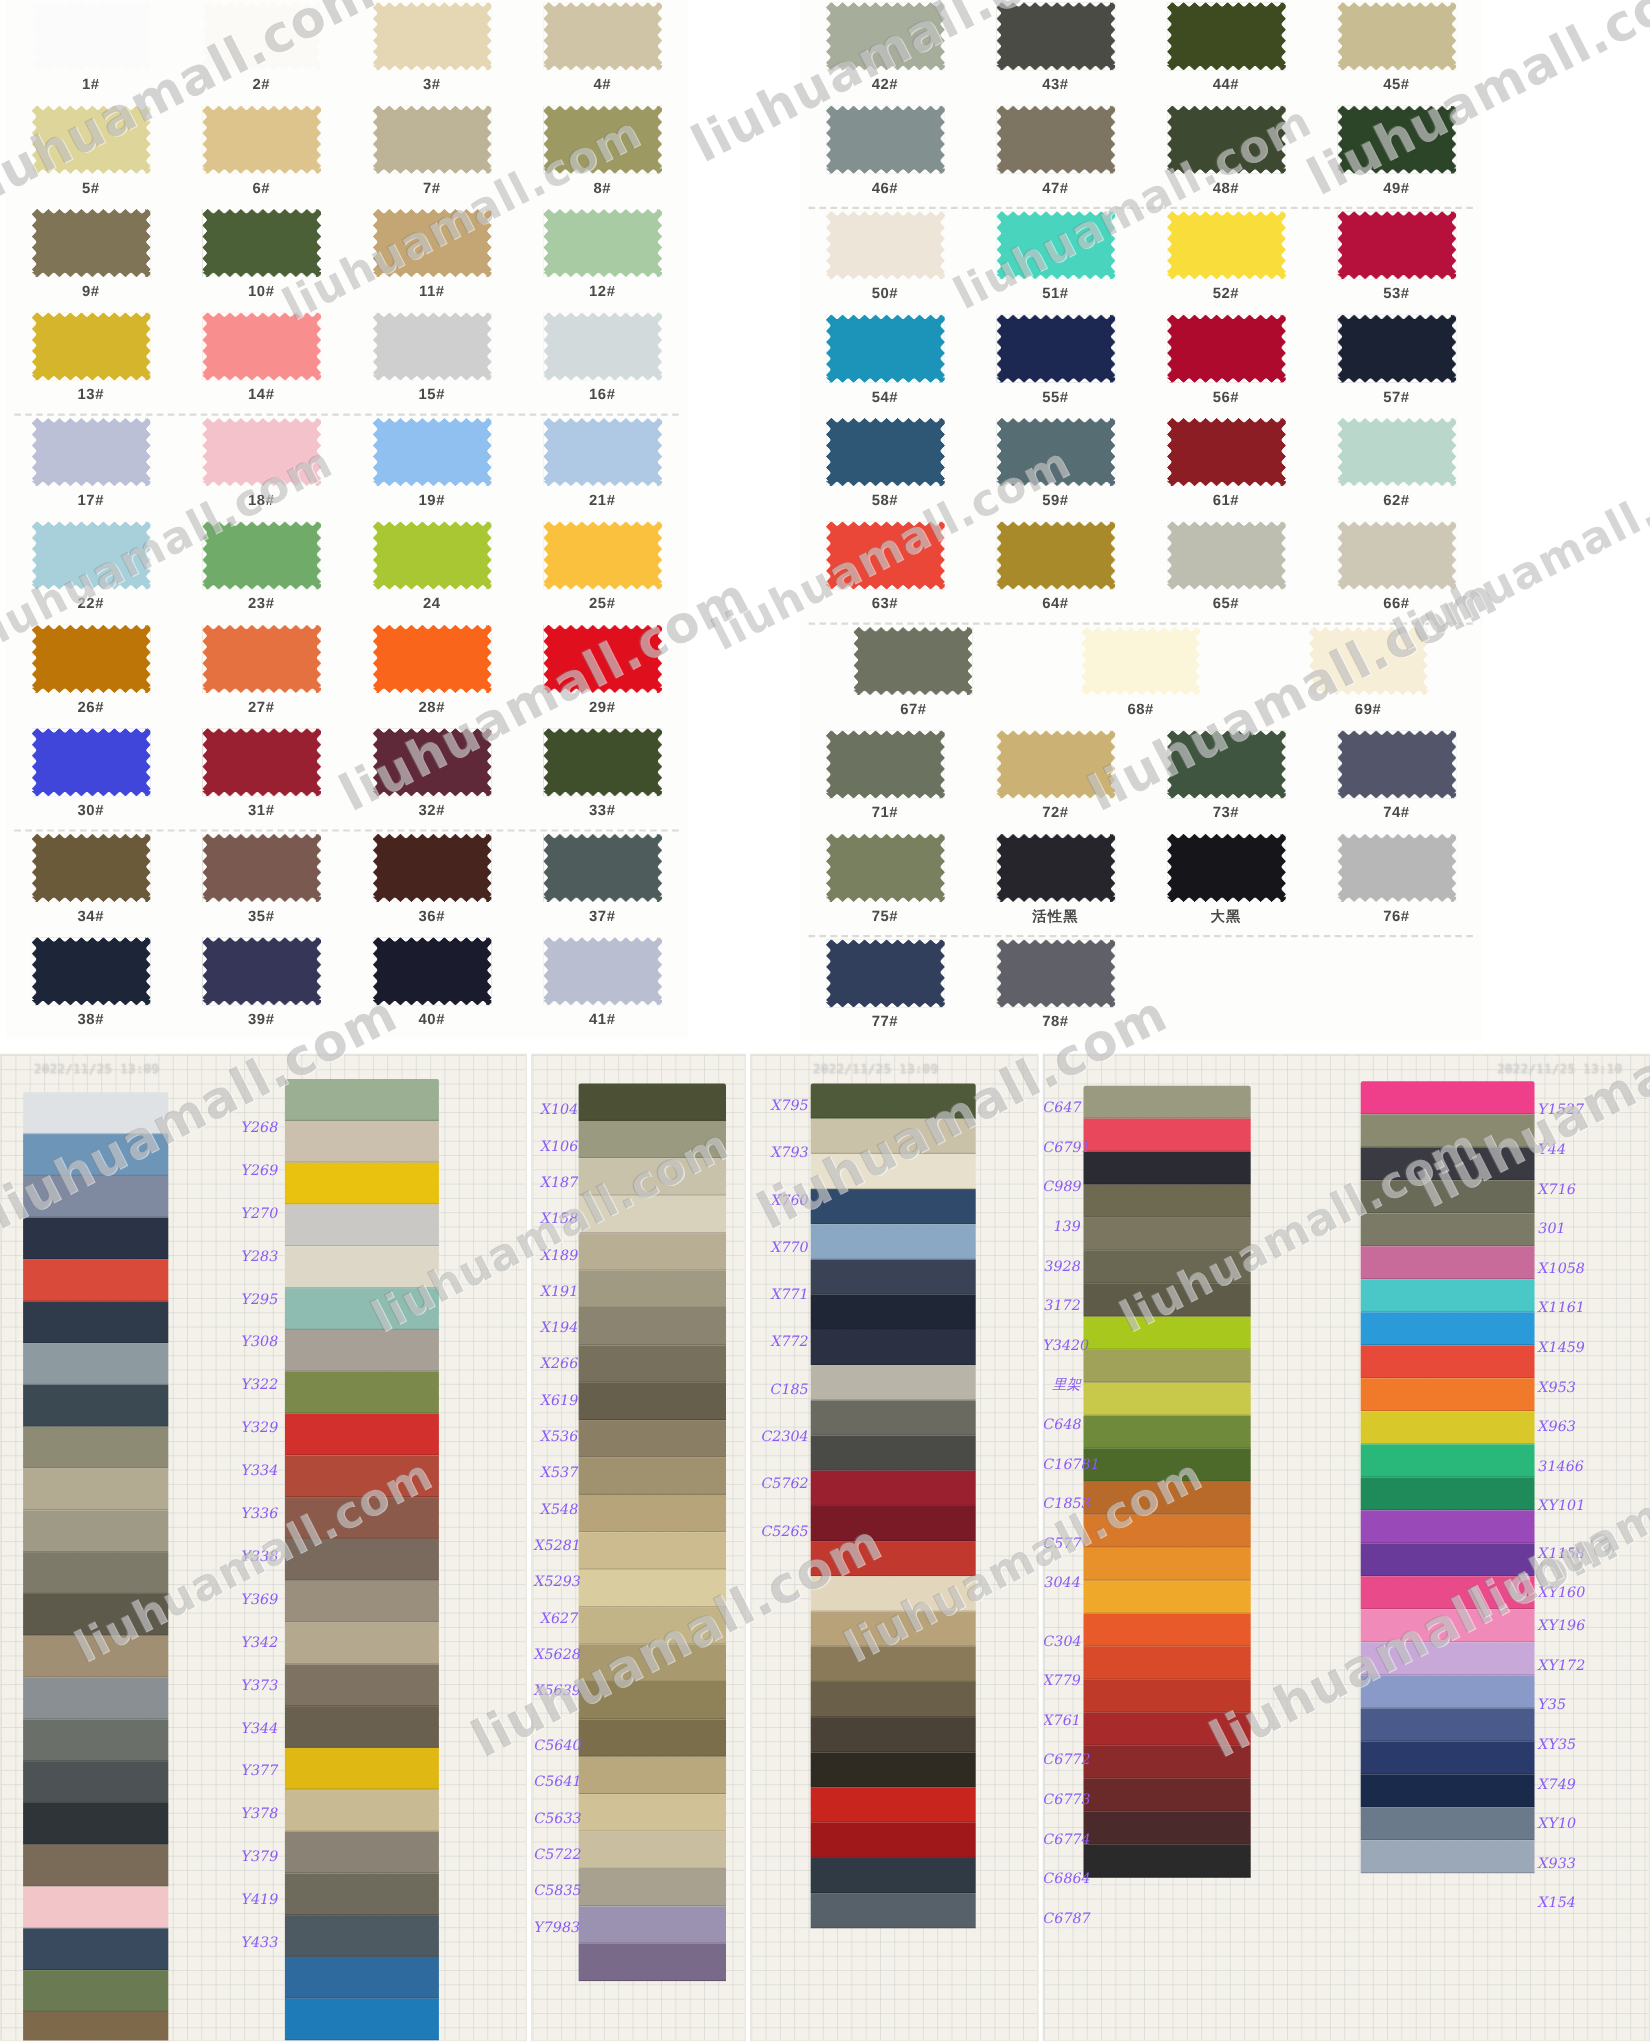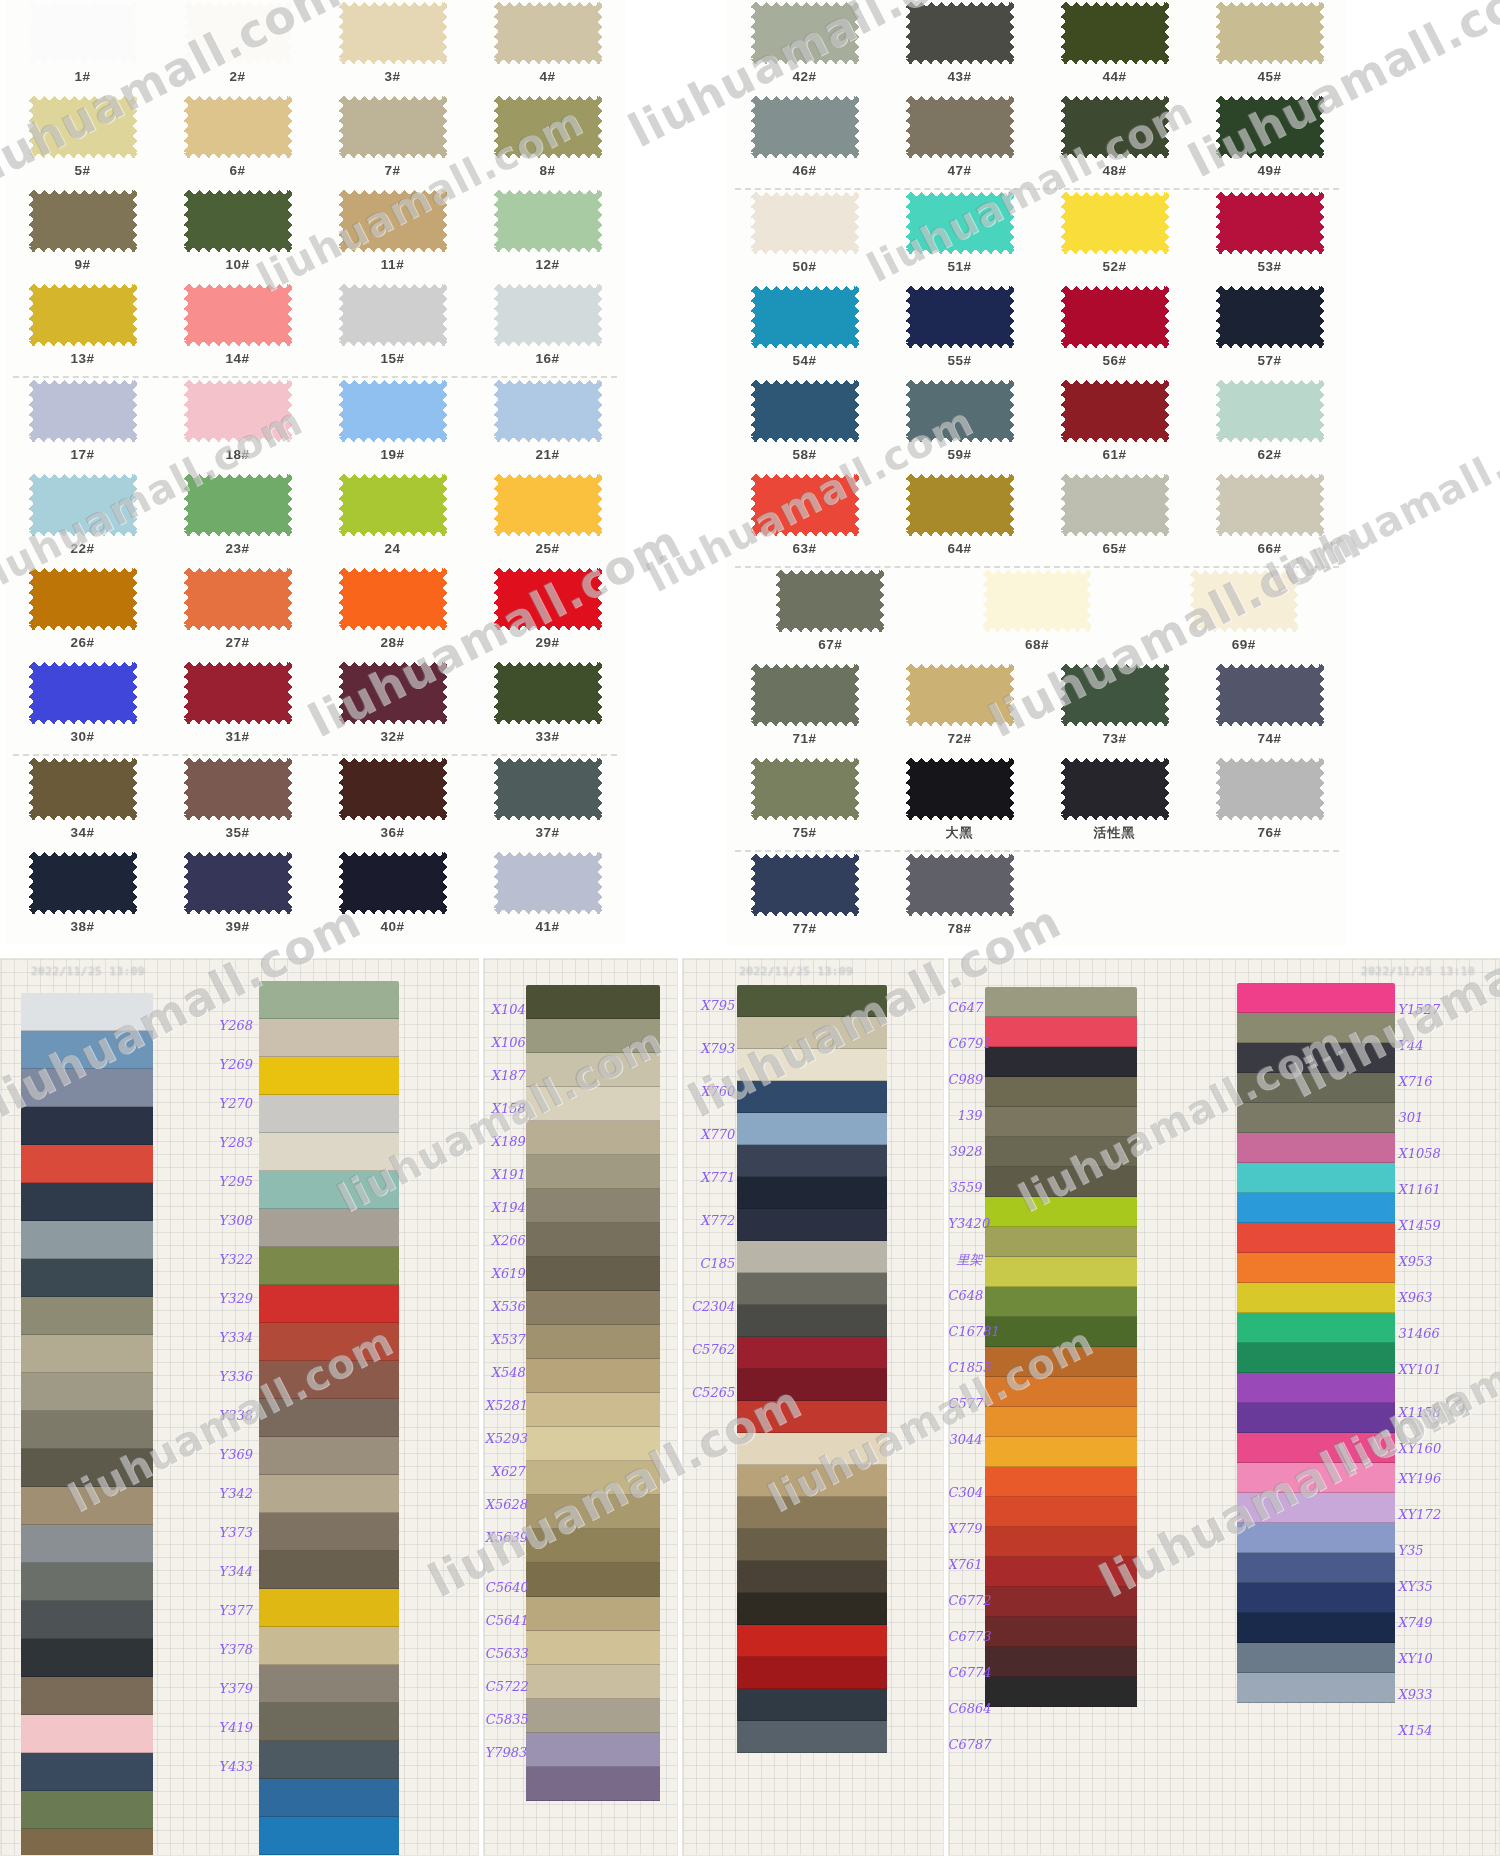--- a/index.html
+++ b/index.html
@@ -664,29 +664,29 @@
         </div>
         <div class="row">
           <div class="cell">
             <div class="swatch">
               <div class="fill" style="--c:#78805f"></div>
             </div>
             <div class="lbl">75#</div>
           </div>
           <div class="cell">
             <div class="swatch">
+              <div class="fill" style="--c:#25252b"></div>
+            </div>
+            <div class="lbl cn">活性黑</div>
+          </div>
+          <div class="cell">
+            <div class="swatch">
               <div class="fill" style="--c:#16161a"></div>
             </div>
             <div class="lbl cn">大黑</div>
-          </div>
-          <div class="cell">
-            <div class="swatch">
-              <div class="fill" style="--c:#25252b"></div>
-            </div>
-            <div class="lbl cn">活性黑</div>
           </div>
           <div class="cell">
             <div class="swatch">
               <div class="fill" style="--c:#b7b7b7"></div>
             </div>
             <div class="lbl">76#</div>
           </div>
         </div>
         <div class="sep"></div>
         <div class="row">
@@ -919,21 +919,21 @@
           <div class="sw" style="height: 30px; background: rgb(106, 42, 42); box-shadow: rgba(0, 0, 0, 0.18) 0px -1px 0px inset;"></div>
           <div class="sw" style="height: 30px; background: rgb(74, 42, 42); box-shadow: rgba(0, 0, 0, 0.18) 0px -1px 0px inset;"></div>
           <div class="sw" style="height: 30px; background: rgb(42, 42, 42); box-shadow: rgba(0, 0, 0, 0.18) 0px -1px 0px inset;"></div>
         </div>
       <div class="codes" id="c4" style="left:0px; top:42px; width:34px;">
           <span style="margin-bottom: 23px;">C647</span>
           <span style="margin-bottom: 23px;">C6791</span>
           <span style="margin-bottom: 23px;">C989</span>
           <span style="margin-bottom: 23px;">139</span>
           <span style="margin-bottom: 23px;">3928</span>
-          <span style="margin-bottom: 23px;">3559</span>
+          <span style="margin-bottom: 23px;">3172</span>
           <span style="margin-bottom: 23px;">Y3420</span>
           <span style="margin-bottom: 23px;">里架</span>
           <span style="margin-bottom: 23px;">C648</span>
           <span style="margin-bottom: 23px;">C16781</span>
           <span style="margin-bottom: 23px;">C1853</span>
           <span style="margin-bottom: 23px;">C577</span>
           <span style="margin-bottom: 40px;">3044</span>
           <span style="margin-bottom: 23px;">C304</span>
           <span style="margin-bottom: 23px;">X779</span>
           <span style="margin-bottom: 23px;">X761</span>

